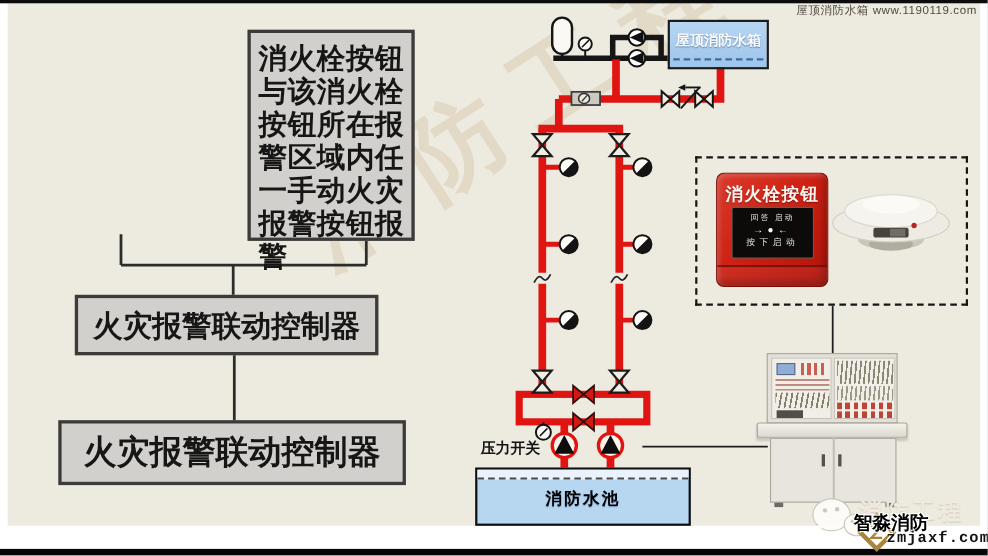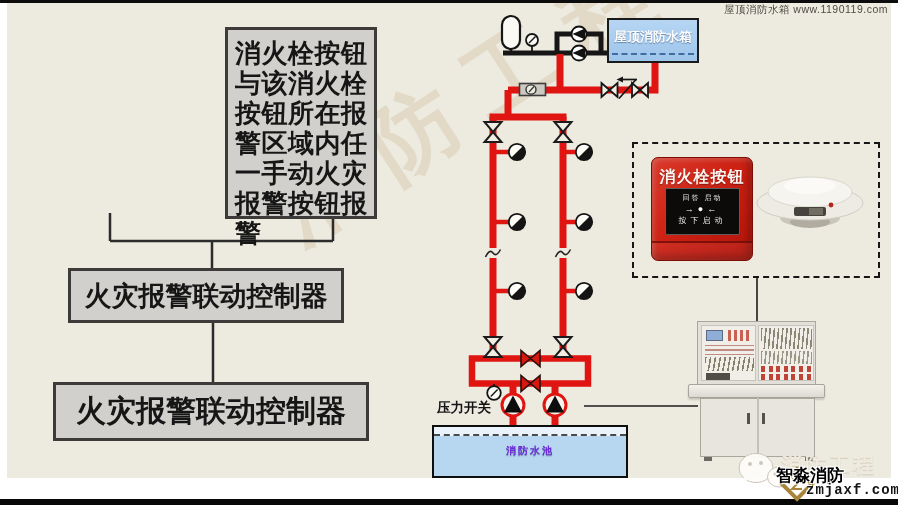--- a/index.html
+++ b/index.html
@@ -32,22 +32,22 @@
   #roof-tank{left:607px;top:18px;width:92px;height:45px;box-sizing:border-box;
     background:linear-gradient(#b6d5f3,#9ec5ea);border:2px solid #1b1b1b;
     display:flex;align-items:flex-start;justify-content:center;}
   #roof-tank .lbl{margin-top:8px;font-size:13px;font-weight:700;color:#fdfdfd;
     text-shadow:0 1px 1px rgba(30,60,100,.5);white-space:nowrap;}
   #roof-tank .waterline{position:absolute;left:3px;right:3px;bottom:6px;border-top:2px dashed #3e6ca3;}
   #pool{left:432px;top:425px;width:196px;height:53px;box-sizing:border-box;
     background:#b7d7f1;border:2.5px solid #0e0e0e;}
   #pool .pool-top{position:absolute;left:0;top:0;right:0;height:7px;background:#eaf3fb;
     border-bottom:2px dashed #4a4a4a;}
-  #pool .lbl{position:absolute;left:0;right:0;top:17px;text-align:center;font-size:10px;
-    font-weight:700;color:#6d28d9;letter-spacing:2px;text-shadow:0 1px 1px rgba(40,70,110,.5);}
+  #pool .lbl{position:absolute;left:0;right:0;top:17px;text-align:center;font-size:15px;
+    font-weight:700;color:#000000;letter-spacing:2px;text-shadow:0 1px 1px rgba(40,70,110,.5);}
   #ps-label{left:437px;top:399px;font-size:13.5px;font-weight:700;color:#131313;white-space:nowrap;}
   
   #dashed-box{left:632px;top:142px;width:248px;height:136px;border:2px dashed #161616;box-sizing:border-box;}
   
   #hyd-btn{left:651px;top:157px;width:100px;height:102px;border-radius:7px;
     background:linear-gradient(135deg,#da3a2c 0%,#cd2113 45%,#b2130a 100%);
     border:1px solid #7d0c05;box-shadow:inset -3px -4px 8px rgba(0,0,0,.28),inset 2px 2px 5px rgba(255,255,255,.22);}
   #hyd-btn .hb-title{margin-top:9px;text-align:center;font-size:16px;font-weight:700;
     color:#fbf6f2;letter-spacing:1px;text-shadow:0 1px 1px rgba(0,0,0,.4);}
   #hyd-btn .hb-window{position:absolute;left:13px;top:30px;width:73px;height:45px;

